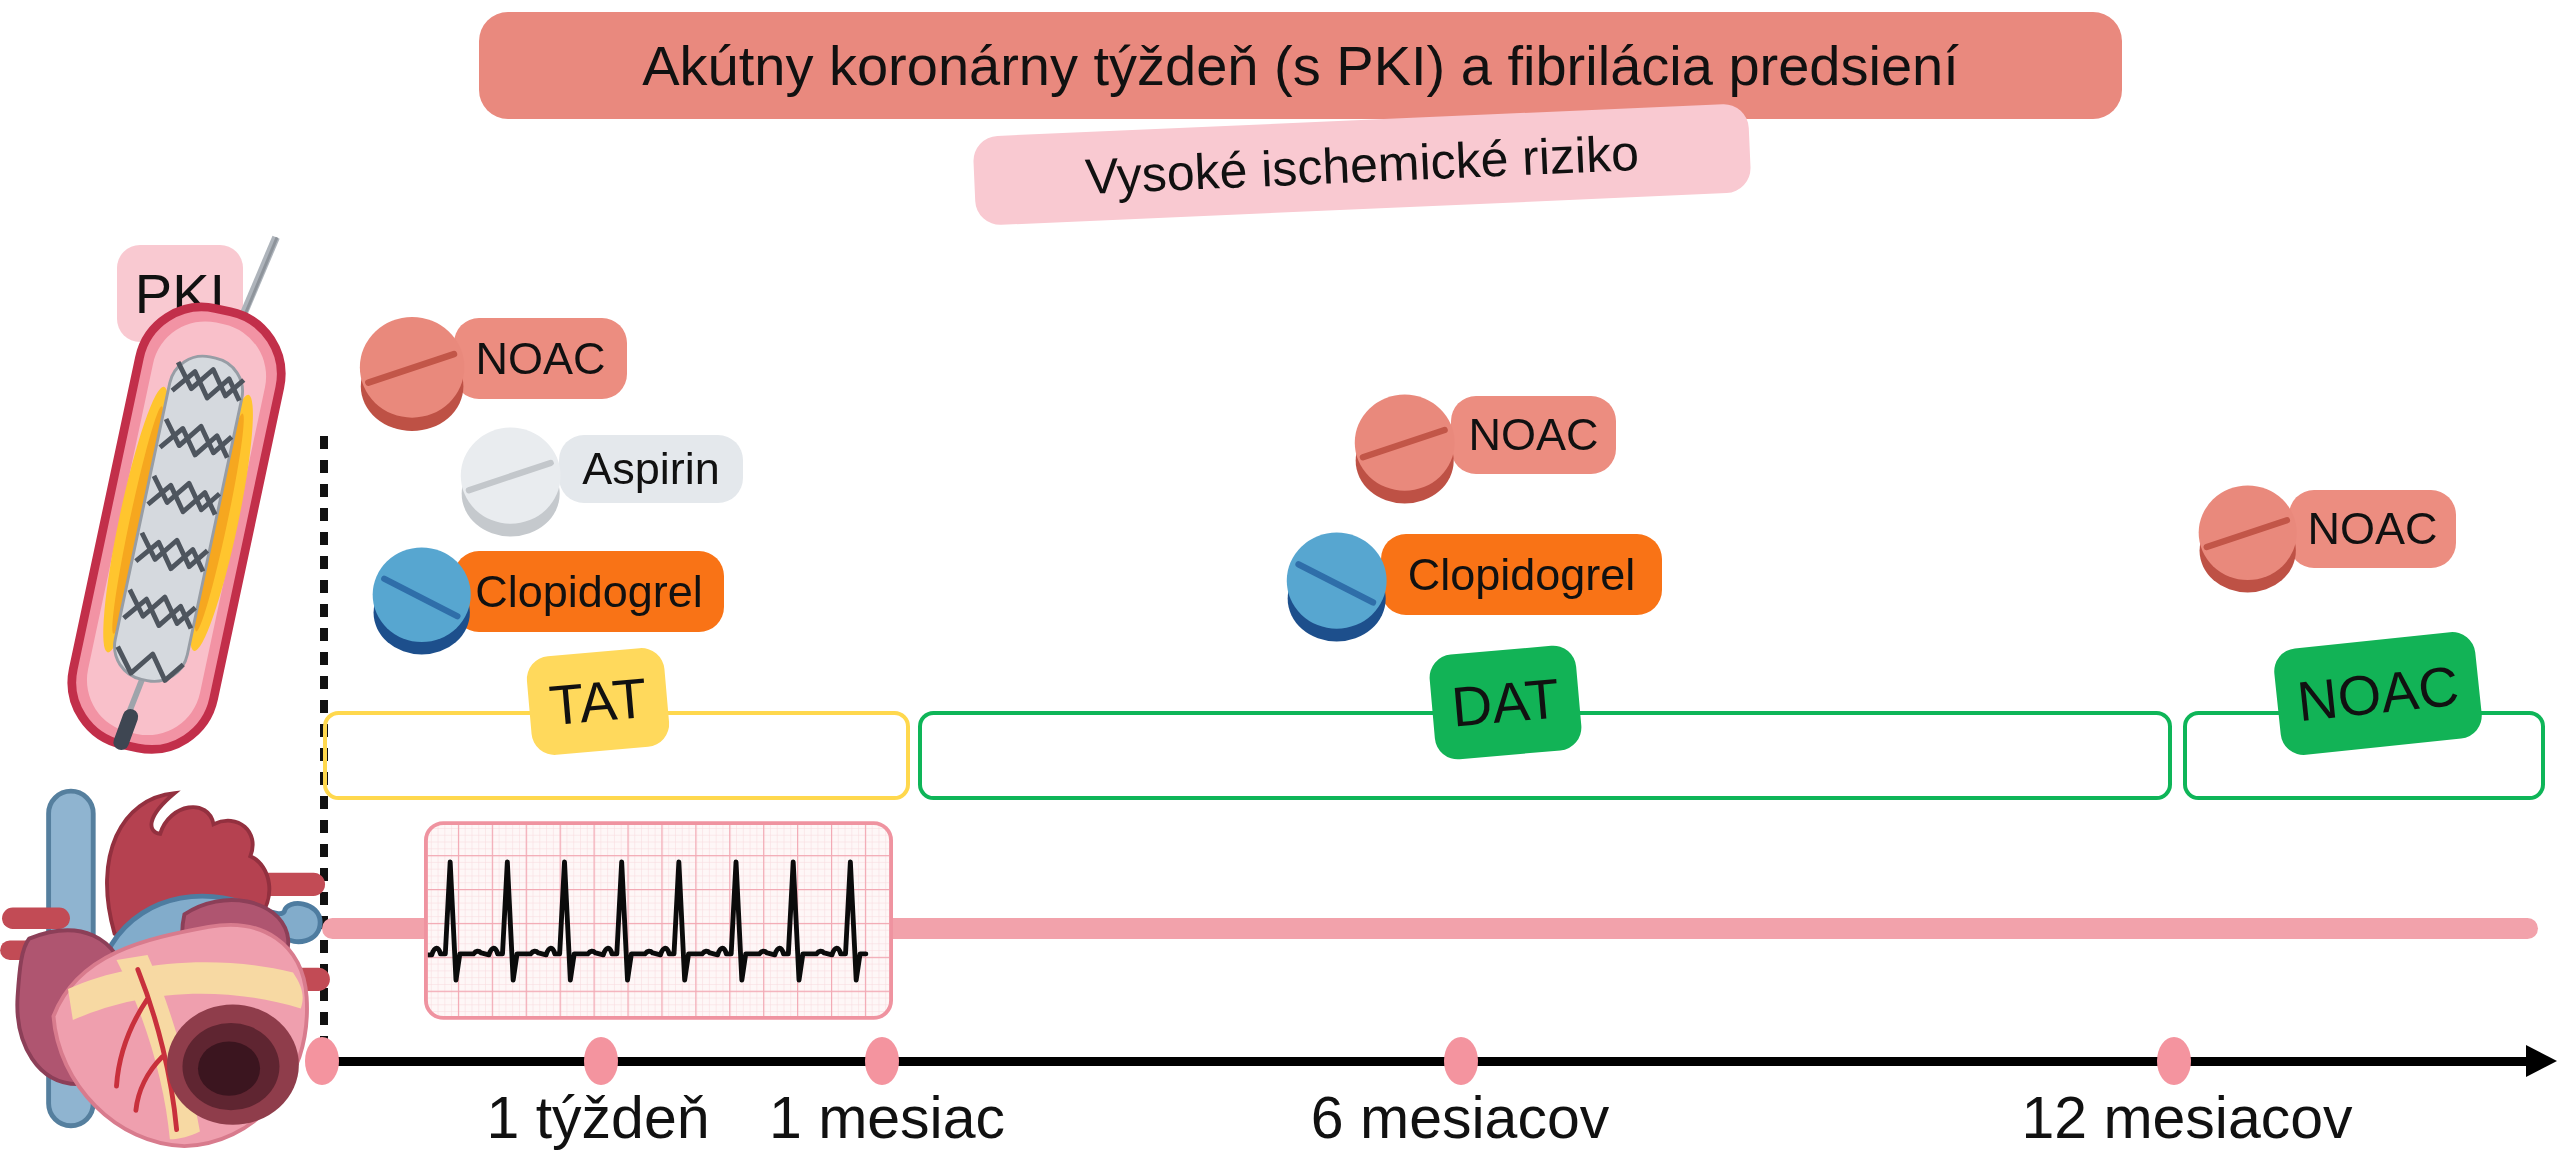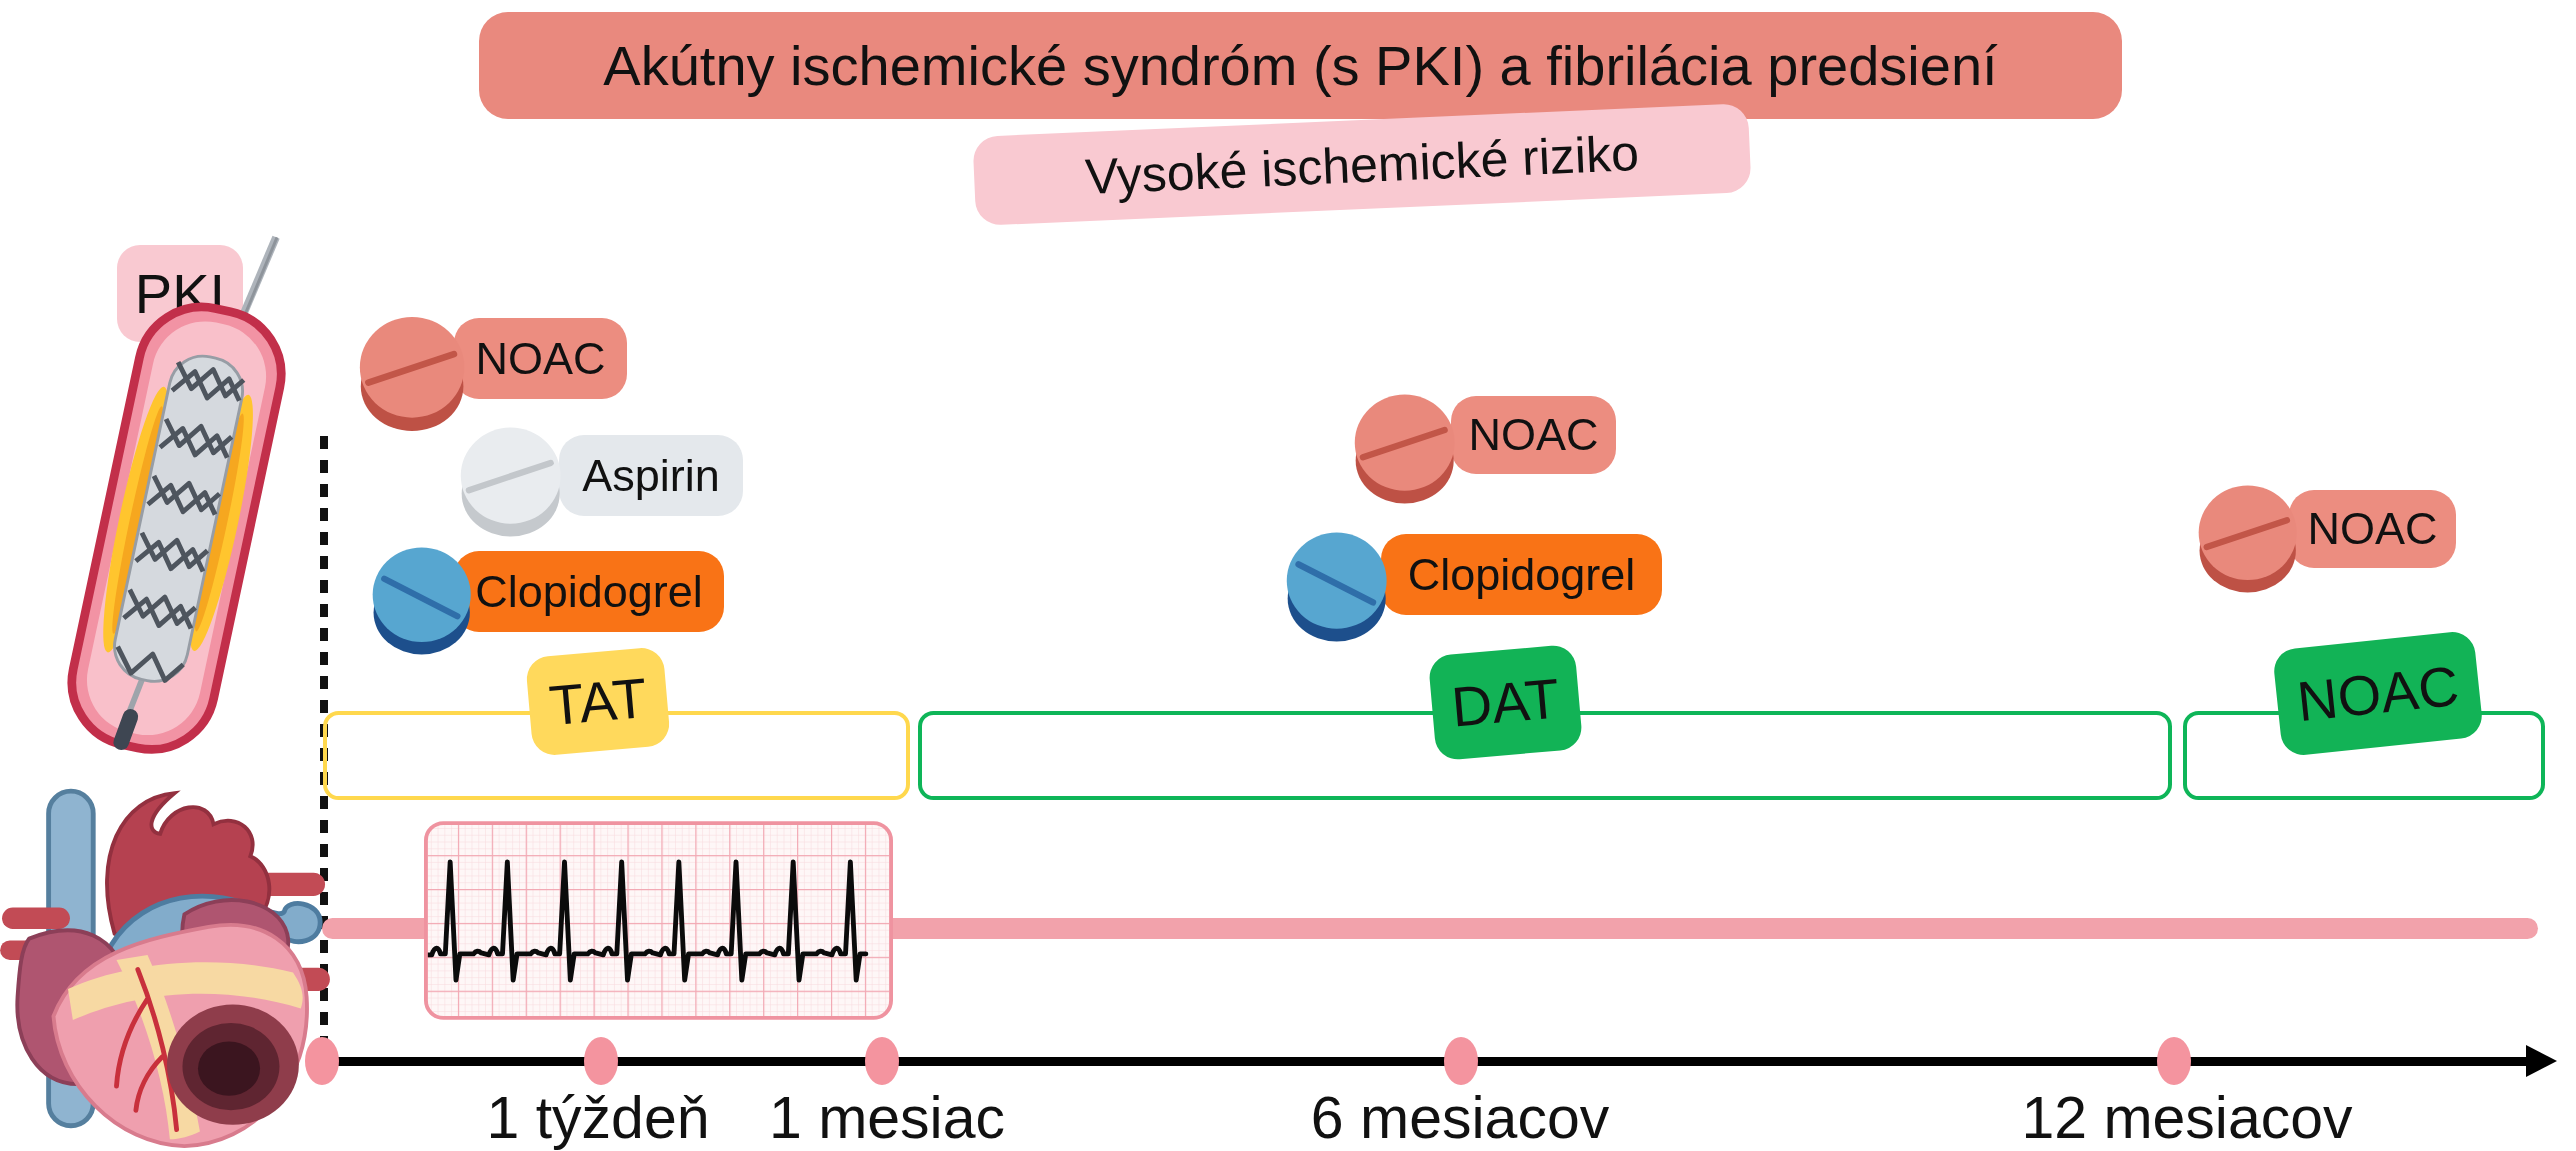--- a/index.html
+++ b/index.html
@@ -44,21 +44,21 @@
   .tick-label{position:absolute;top:1084px;transform:translateX(-50%);font-size:59px;white-space:nowrap;z-index:3;}
 
   .illu{position:absolute;z-index:1;}
 </style>
 </head>
 <body>
 
 <div class="canvas">
 
   <div class="banner title-banner">
-    <span>Akútny ischemické syndróm (s PKI) a fibrilácia predsiení</span>
+    <span>Akútny koronárny týždeň (s PKI) a fibrilácia predsiení</span>
   </div>
   <div class="banner subtitle-banner">
     <span>Vysoké ischemické riziko</span>
   </div>
 
   <div class="banner pki-label">
     <span>PKI</span>
   </div>
 
   <svg class="illu" style="left:27px;top:218px;width:301px;height:572px" viewBox="0 0 310 590">
@@ -118,21 +118,21 @@
   </svg>
   <div class="pill-label lbl-red" style="left:454px;top:318px;width:173px;height:81px">
     <span>NOAC</span>
   </div>
 
   <svg class="pill" style="left:458px;top:423px;width:109px;height:118px" viewBox="0 0 120 130">
     <ellipse cx="58" cy="78" rx="54" ry="47" fill="#C5C9CD"></ellipse>
     <ellipse cx="58" cy="58" rx="55" ry="53" fill="#E9ECEF"></ellipse>
     <line class="p-line" x1="12" y1="74" x2="102" y2="44" stroke="#C3C7CB"></line>
   </svg>
-  <div class="pill-label lbl-gray" style="left:559px;top:435px;width:184px;height:81px">
+  <div class="pill-label lbl-gray" style="left:559px;top:435px;width:184px;height:68px">
     <span>Aspirin</span>
   </div>
 
   <svg class="pill" style="left:370px;top:543px;width:107px;height:116px" viewBox="0 0 120 130">
     <ellipse cx="58" cy="78" rx="54" ry="47" fill="#1D4F8C"></ellipse>
     <ellipse cx="58" cy="58" rx="55" ry="53" fill="#57A6D0"></ellipse>
     <line class="p-line" x1="16" y1="40" x2="98" y2="82" stroke="#2F6EA9"></line>
   </svg>
   <div class="pill-label lbl-blue" style="left:454px;top:551px;width:270px;height:81px">
     <span>Clopidogrel</span>

